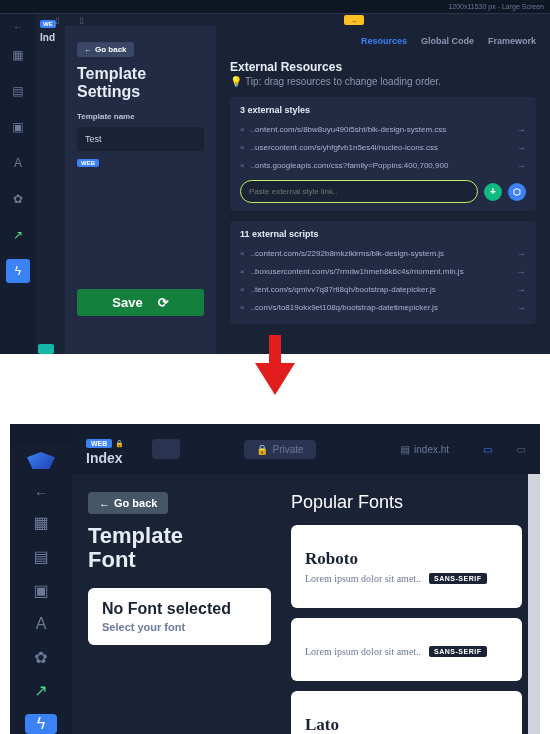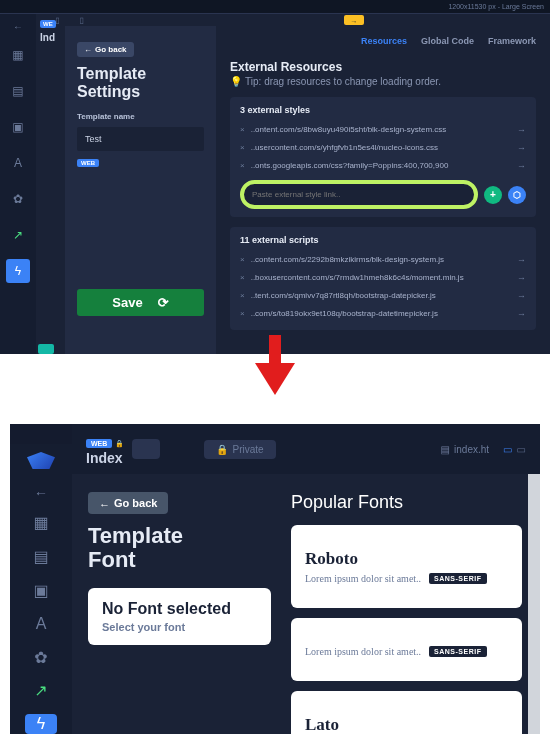--- a/index.html
+++ b/index.html
@@ -35,37 +35,37 @@
 .tab.active { color: #3b82f6; }
 .sec-title { color: #e6ebf5; font-size: 12px; font-weight: 800; }
 .sec-sub { color: #8b97b3; font-size: 10px; margin-top: 2px; }
 .resource-box { background: #222b43; border-radius: 4px; margin-top: 10px; padding: 8px 0; }
 .rb-head { color: #e6ebf5; font-size: 9px; font-weight: 700; padding: 0 10px 5px 10px; }
 .rb-row { display:flex; align-items:center; padding: 4px 10px; gap: 6px; }
 .rb-x { color: #6b7a99; font-size: 8px; }
 .rb-text { color: #a8b2cc; font-size: 8px; flex: 1; overflow:hidden; white-space:nowrap; }
 .rb-arrow { color: #6b7a99; font-size: 9px; }
 .paste-row { display:flex; align-items:center; gap:6px; padding: 6px 10px 0 10px; }
-.paste-input { flex:1; background: #1a2236; border:4px solid #bef264; color:#6b7a99; font-size:8px; padding:6px 8px; border-radius: 16px; }
+.paste-input { flex:1; background: #1a2236; border:1px solid #bef264; color:#6b7a99; font-size:8px; padding:6px 8px; border-radius: 16px; }
 .circle-btn { width: 18px; height: 18px; border-radius: 50%; display:flex; align-items:center; justify-content:center; font-size:10px; font-weight:700; }
 .circle-green { background: #10b981; color:#fff; }
 .circle-blue { background: #3b82f6; color:#fff; }
 .teal-mark { position:absolute; left:38px; bottom:0; width:16px; height:10px; background:#14b8a6; border-radius:2px; }
 
 .sb-topbar { height: 20px; background: #141b2e; display:flex; align-items:center; justify-content:flex-end; padding: 0 8px; gap: 10px; }
 .sb-dims { color: #6b7a99; font-size: 7px; margin-right:auto; margin-left: 435px; }
 .sb-device { color:#5a6a8a; font-size:10px; }
 .sb-device.active { color:#3b82f6; }
 .sb-leftbar { position:absolute; left:0; top:20px; width:62px; bottom:0; background:#151d30; display:flex; flex-direction:column; align-items:center; padding-top:8px; gap:14px; }
 .sb-logo { width:28px; height:28px; background: linear-gradient(135deg,#3b82f6,#1e40af); clip-path: polygon(50% 0, 100% 30%, 80% 100%, 20% 100%, 0 30%); }
 .sb-arrowback { color:#6b7a99; font-size:14px; }
 .sb-icon { color:#6b7a99; font-size:16px; width:32px; height:32px; display:flex; align-items:center; justify-content:center; }
 .sb-icon.sh { color:#4ade80; }
 .sb-icon.bolt { background:#3b82f6; color:#fff; border-radius:4px; }
-.doc-header { position:absolute; left:62px; top:0; right:0; height:50px; background:#151d30; display:flex; align-items:center; padding: 0 14px; gap: 4px; }
+.doc-header { position:absolute; left:62px; top:0; right:0; height:50px; background:#151d30; display:flex; align-items:center; padding: 0 14px; gap: 24px; }
 .badge-web3 { background:#3b82f6; color:#fff; font-size:7px; font-weight:700; padding:1px 5px; border-radius:2px; }
 .doc-index { color:#ccd4e6; font-size:14px; font-weight:700; }
 .pill-priv { background:#2a3450; color:#6b7a99; font-size:10px; padding:4px 12px; border-radius:4px; display:flex; align-items:center; gap:4px; margin-left: 40px; }
 .pill-gray { width:28px; height:20px; background:#2a3450; border-radius:4px; margin-left:4px; }
 .idx-file { margin-left:auto; color:#6b7a99; font-size:10px; display:flex; align-items:center; gap:4px; }
 .main-bottom { position:absolute; left:62px; top:50px; right:0; bottom:0; background:#1a2236; display:flex; }
 .main-bottom::after { content:''; position:absolute; right:0; top:0; bottom:0; width:12px; background:#d1d5db; }
 .mb-left { width: 215px; padding: 18px 16px; }
 .go-back2 { background:#475569; color:#fff; font-size:11px; padding:5px 11px; border-radius:4px; display:inline-flex; align-items:center; gap:4px; font-weight:700; }
 .mb-title { color:#e6ebf5; font-size:22px; font-weight:800; margin-top:10px; line-height:1.1; }

